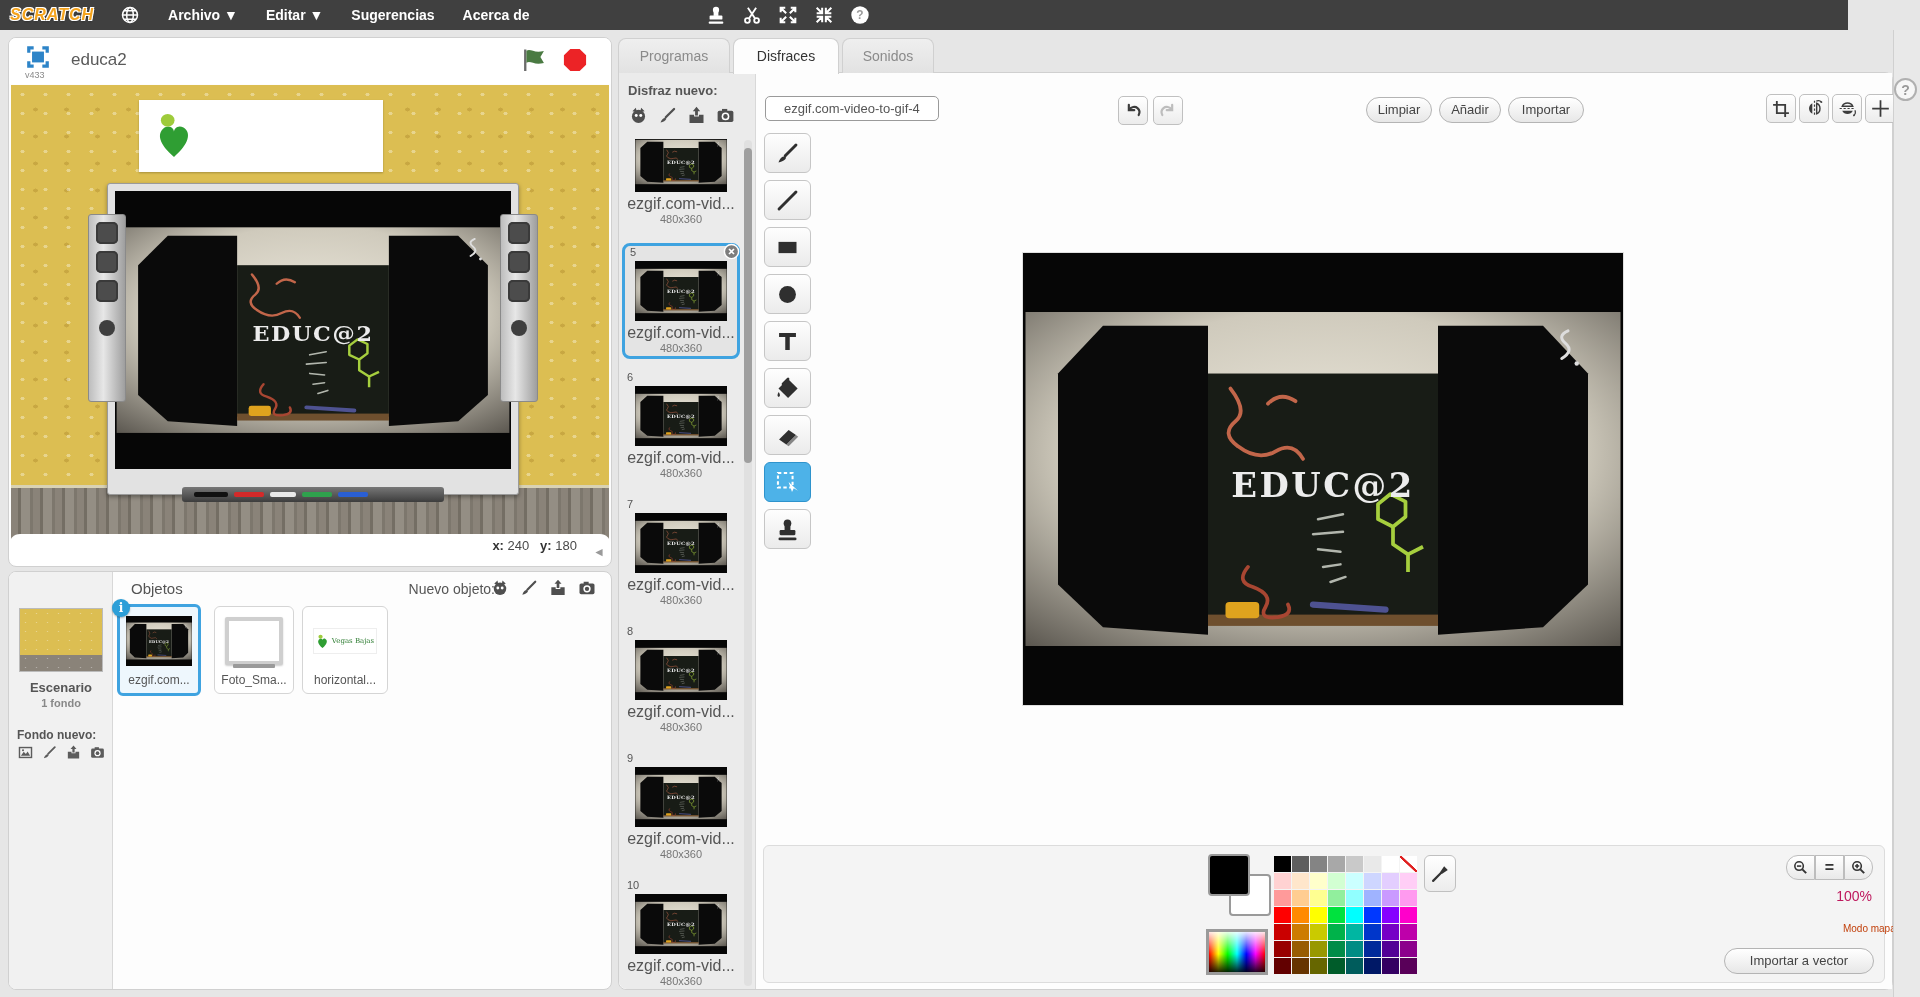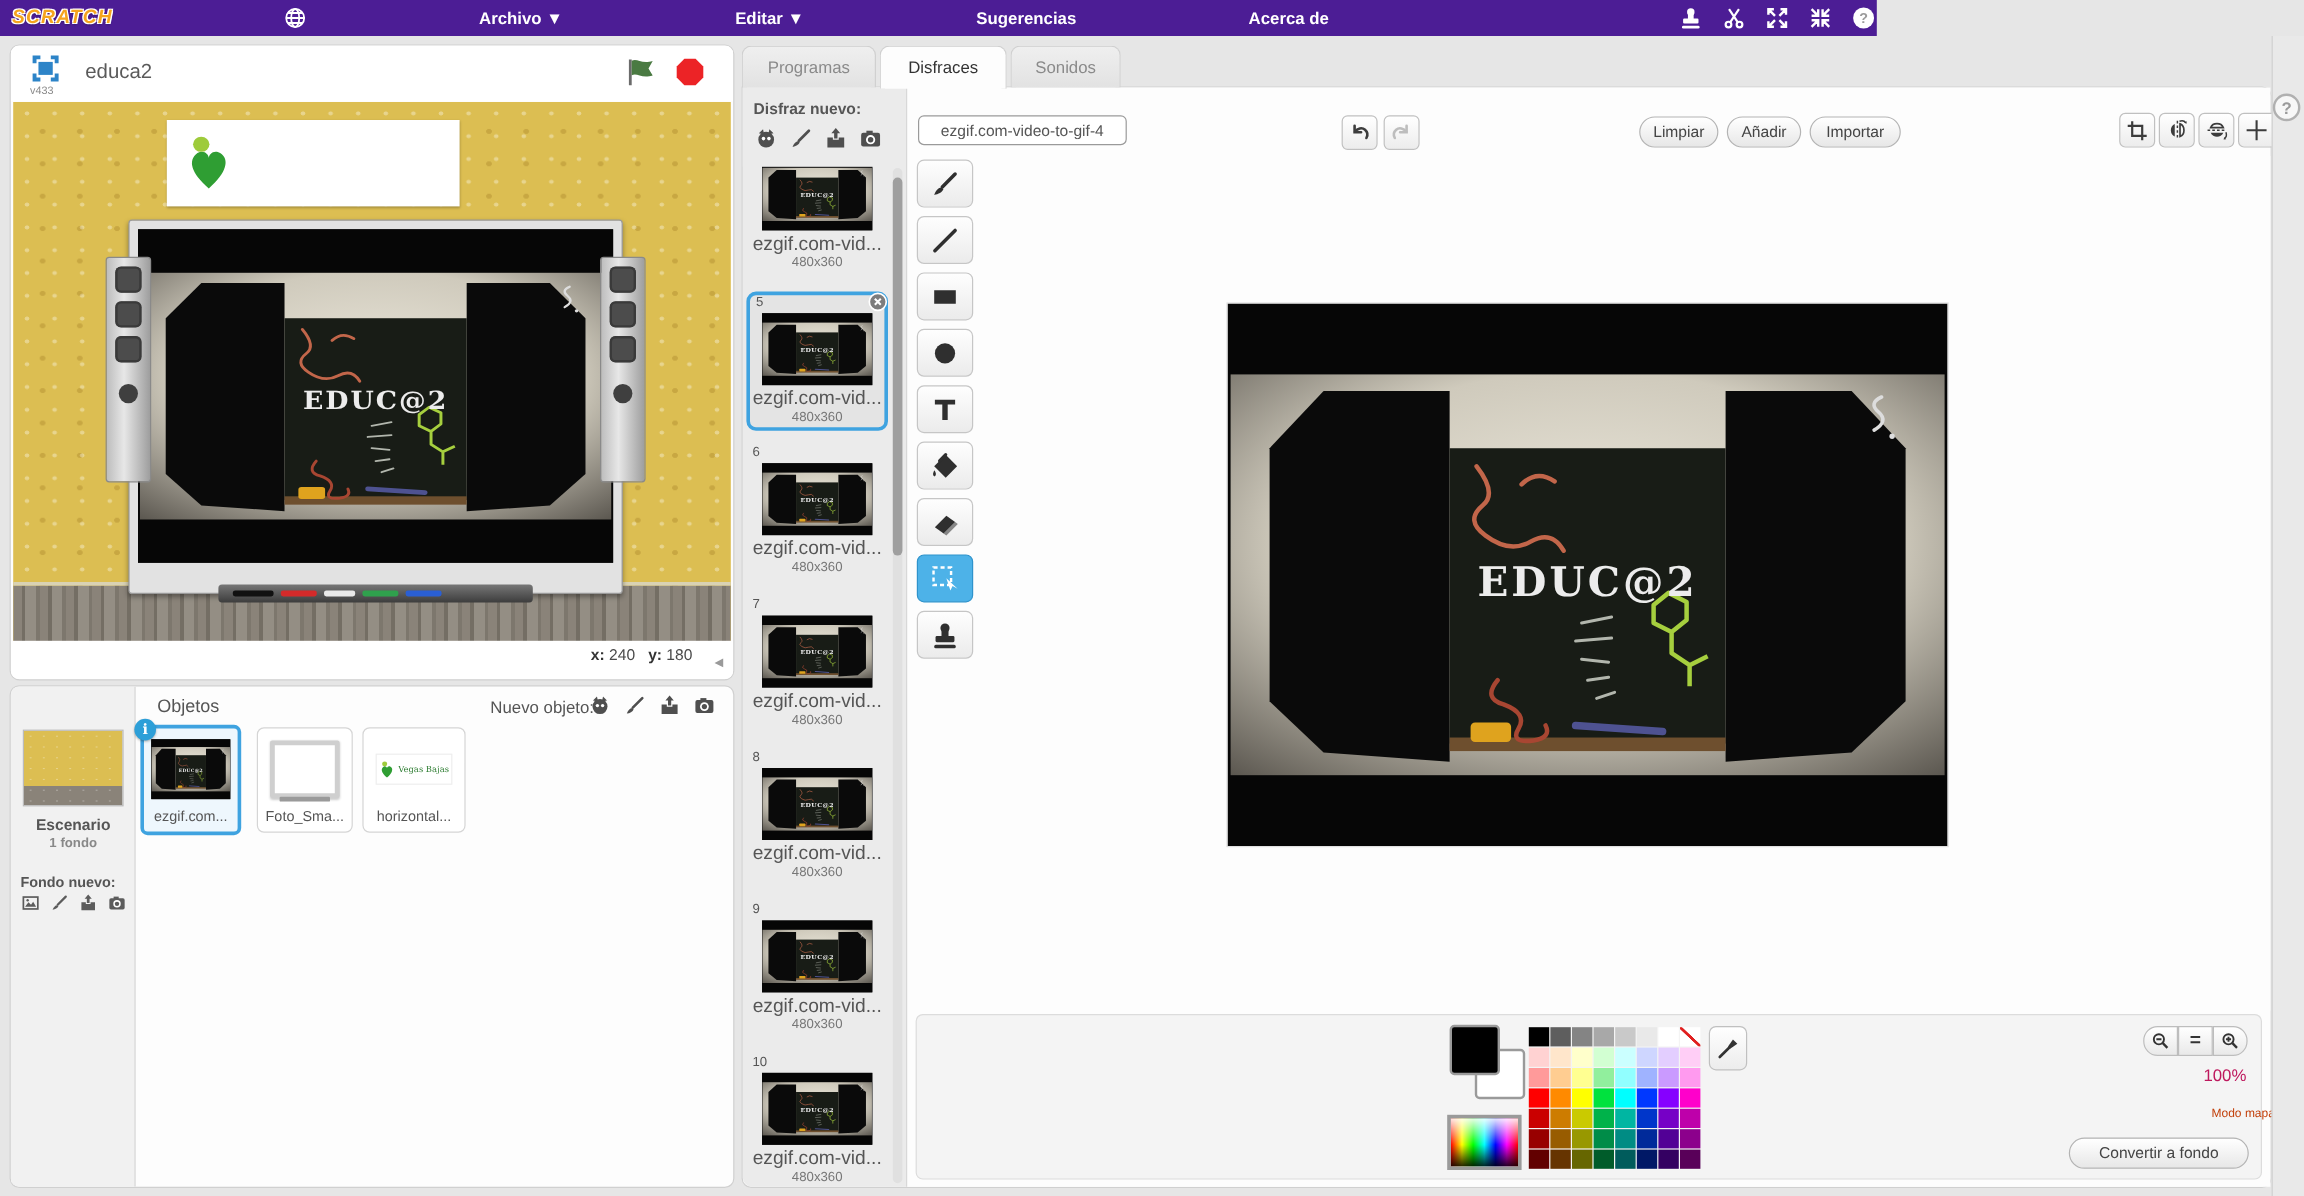--- a/index.html
+++ b/index.html
@@ -1,21 +1,21 @@
 <!DOCTYPE html>
 <html><head>
 <meta charset="utf-8">
 <style>
   * { margin:0; padding:0; box-sizing:border-box; }
   html,body { width:1920px; height:997px; overflow:hidden; }
   body { font-family:"Liberation Sans", sans-serif; background:#e6e6e6; position:relative; }
   .app { position:absolute; inset:0; }
 
   
-  .menubar { position:absolute; left:0; top:0; width:1564px; height:30px; background:#4c1d95; display:flex; align-items:center; z-index:50;justify-content:space-between; }
+  .menubar { position:absolute; left:0; top:0; width:1848px; height:30px; background:#404040; display:flex; align-items:center; z-index:50; }
   .scratch-logo { font-weight:bold; font-style:italic; font-size:16px; color:#f5a41e; letter-spacing:1px; margin-left:10px;
     text-shadow:-1px -1px 0 #fff, 1px -1px 0 #fff, -1px 1px 0 #fff, 1px 1px 0 #fff, 0 2px 2px rgba(0,0,0,.3); }
   .menu-globe { margin-left:26px; width:20px; height:20px; color:#fff; }
   .menu-item { color:#fff; font-weight:bold; font-size:14px; margin-left:28px; cursor:default; }
   .menu-tools { display:flex; gap:14px; margin-left:175px; }
   .menu-tools .mt { width:22px; height:22px; color:#fff; }
 
   
   .panel { position:absolute; background:#fdfdfd; border:1px solid #d0d0d0; border-radius:8px; }
 
@@ -42,21 +42,21 @@
   .banner-sub { font-size:12px; color:#4aa04a; margin-top:-2px; padding-left:60px; font-family:"Liberation Sans",sans-serif; }
   .smartboard { position:absolute; left:96px; top:98px; width:412px; height:312px; background:#e2e2e2; border:1px solid #9a9a9a; border-radius:3px; padding:7px; box-shadow:0 2px 4px rgba(0,0,0,.35); }
   .smartboard .topstrip { position:absolute; left:7px; top:3px; font-size:4px; color:#555; }
   .sb-screen { width:100%; height:94%; background:#000; overflow:hidden; }
   .sb-tray { position:absolute; left:18%; bottom:-8px; width:64%; height:15px; background:linear-gradient(#777,#3d3d3d); border-radius:3px; display:flex; align-items:center; gap:6px; padding:0 12px; }
   .sb-tray i { display:block; height:5px; border-radius:2px; }
   .speaker { position:absolute; width:38px; height:188px; top:30px; background:linear-gradient(90deg,#bdbdbd,#e7e7e7 40%,#9e9e9e); border:1px solid #8a8a8a; border-radius:3px; }
   .speaker.sl { left:-20px; } .speaker.sr { right:-20px; }
   .speaker .grill { width:22px; height:22px; margin:7px auto 6px; background:#4c4c4c; border-radius:5px; box-shadow:inset 0 0 0 2px #3a3a3a; }
   .speaker .knob { width:16px; height:16px; margin:18px auto 0; background:#3f3f3f; border-radius:50%; }
-  .stage-coords { position:absolute; left:0; bottom:0; right:0; height:32px; background:#fff; font-size:13px; color:#4a4a4a; text-align:right; padding:4px 34px 16px 0; }
+  .stage-coords { position:absolute; left:0; bottom:0; right:0; height:32px; background:#fff; font-size:13px; color:#4a4a4a; text-align:right; padding:4px 34px 16px 0;border-radius:11px; }
   .stage-coords b { font-weight:bold; color:#333; }
   .collapse-arrow { position:absolute; right:4px; bottom:3px; width:16px; height:18px; color:#9a9a9a; font-size:12px; text-align:center; }
 
   
   .sprites-panel { left:8px; top:571px; width:604px; height:419px; overflow:hidden; }
   .sprites-left { position:absolute; left:0; top:0; width:104px; height:100%; background:#f1f1f1; border-right:1px solid #d8d8d8;font-weight:bold; }
   .esc-thumb { position:absolute; left:10px; top:36px; width:84px; height:64px; border:1px solid #bbb;
     background:linear-gradient(#dcbe52 0 74%, #8a8379 74% 100%);
     background-image:radial-gradient(rgba(255,255,255,.35) 12%, transparent 13%), linear-gradient(#dcbe52 0 74%, #8a8379 74% 100%);
     background-size:11px 9px, 100% 100%; }
@@ -781,19 +781,19 @@
       </div>
     <div class="zoom-btn">=</div>
     <div class="zoom-btn">
         <svg style="width:17px;height:17px" viewBox="0 0 24 24">
           <use href="#i-zoomin"></use>
         </svg>
       </div>
   </div>
   <div class="zoom-level">100%</div>
   <div class="mode-label">Modo mapa de bits</div>
-  <div class="pill-btn convert-btn">Convertir a fondo</div>
+  <div class="pill-btn convert-btn">Importar a vector</div>
 
   <div class="help-strip">
     <div class="help-btn">?</div>
   </div>
 
 </div>
 
 </body></html>

